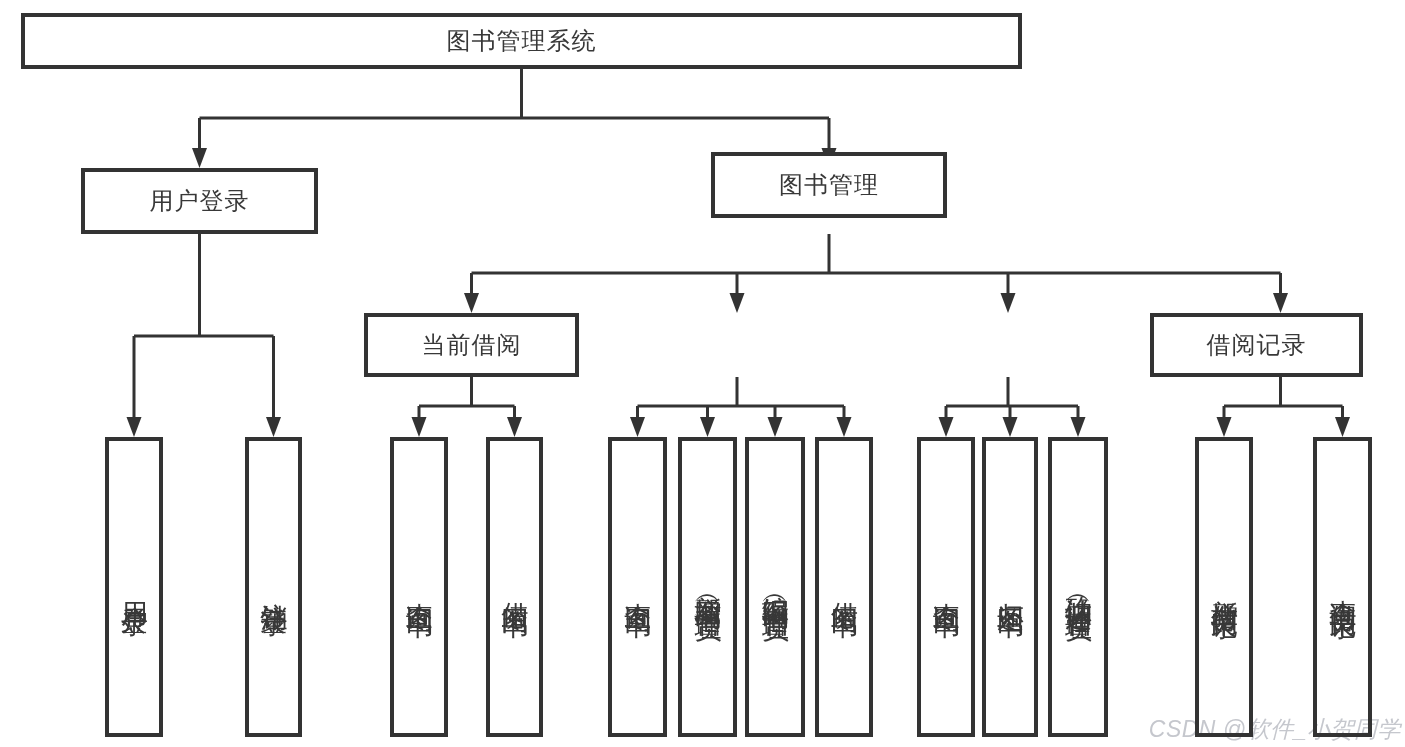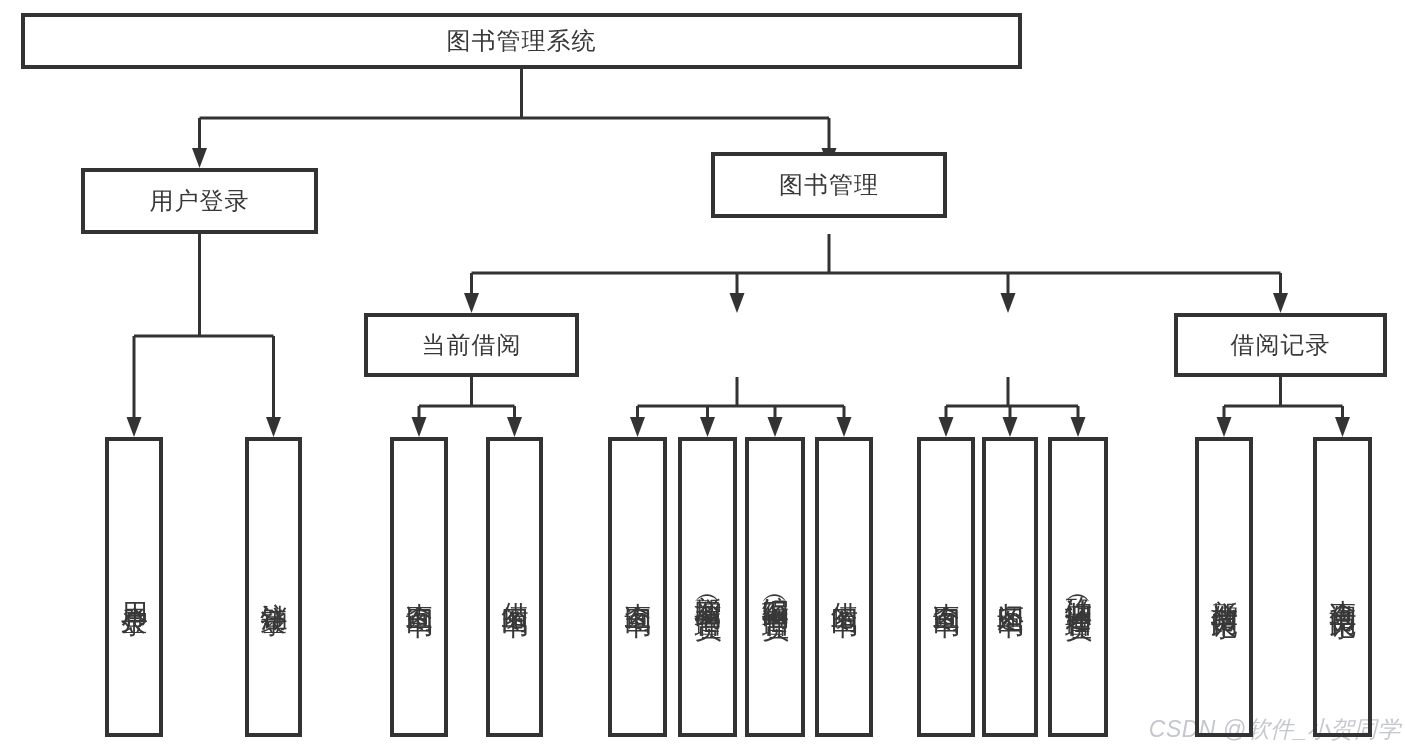--- a/index.html
+++ b/index.html
@@ -114,21 +114,21 @@
   <div class="node h" style="left:81px; top:168px; width:237px; height:66px;">
     <span>用户登录</span>
   </div>
   <div class="node h" style="left:711px; top:152px; width:236px; height:66px;">
     <span>图书管理</span>
   </div>
 
   <div class="node h" style="left:364px; top:313px; width:215px; height:64px;">
     <span>当前借阅</span>
   </div>
-  <div class="node h" style="left:1174px; top:313px; width:213px; height:64px;">
+  <div class="node h" style="left:1150px; top:313px; width:213px; height:64px;">
     <span>借阅记录</span>
   </div>
 
   <div class="node v" style="left:105px; top:437px; width:58px; height:300px;">
     <span>用户登录</span>
   </div>
   <div class="node v" style="left:245px; top:437px; width:57px; height:300px;">
     <span>注销登录</span>
   </div>
   <div class="node v" style="left:390px; top:437px; width:58px; height:300px;">

